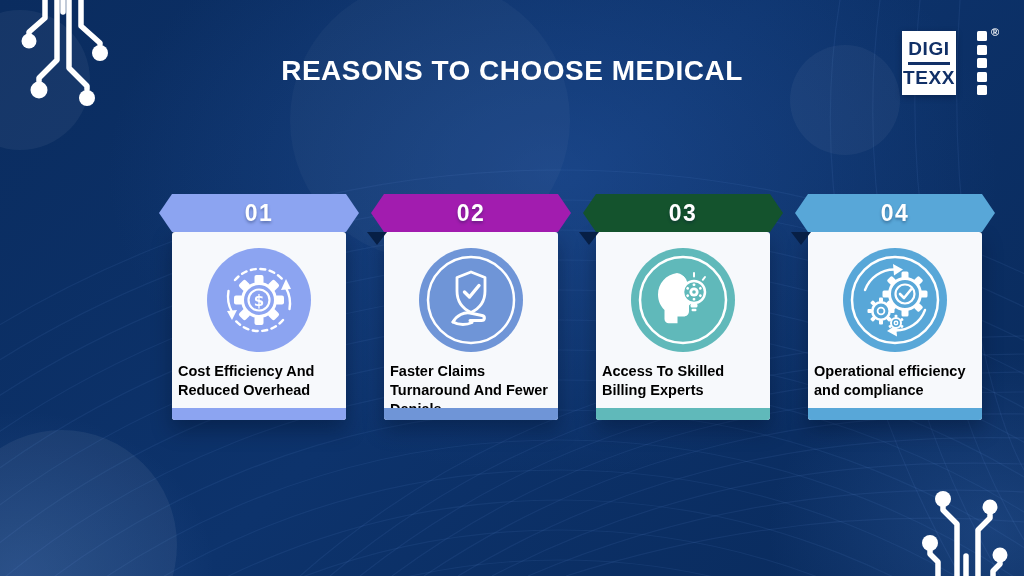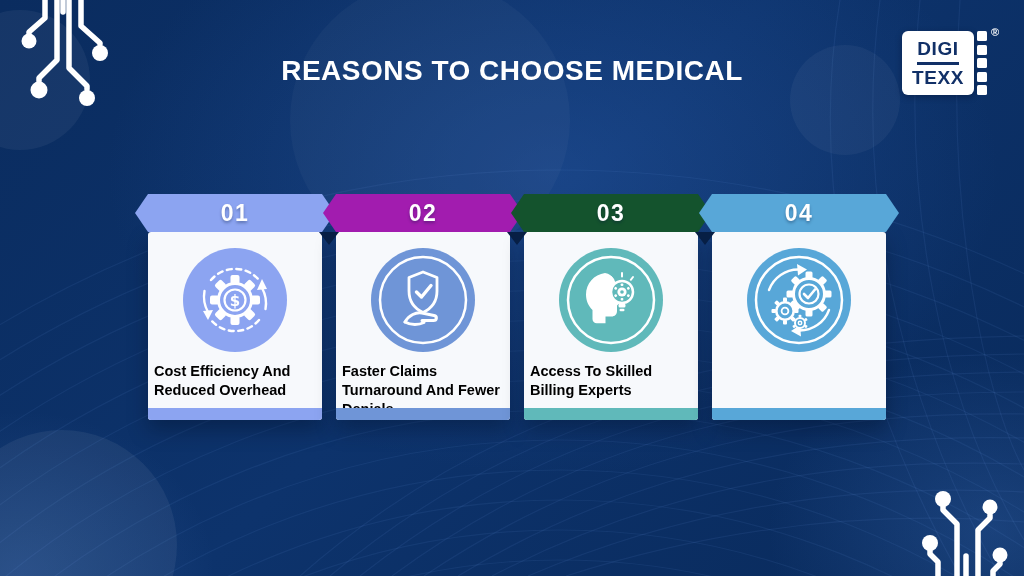--- a/index.html
+++ b/index.html
@@ -16,34 +16,35 @@
   .circuit{position:absolute;pointer-events:none;}
   .circuit-tl{left:6px;top:0;}
   .circuit-br{right:0;bottom:0;}
   .title{
     position:absolute;top:52px;left:0;width:100%;text-align:center;
     font-weight:bold;font-size:28px;line-height:38px;letter-spacing:.5px;color:#fff;
   }
   
   .logo{position:absolute;top:26px;right:20px;width:102px;height:74px;}
   .logo-box{
-    position:absolute;left:0;top:5px;width:72px;height:64px;background:#fff;border-radius:6px;
+    position:absolute;left:0;top:5px;width:54px;height:64px;background:#fff;border-radius:0;
     display:flex;flex-direction:column;align-items:center;justify-content:center;
     box-shadow:0 2px 6px rgba(2,12,35,.35);
   }
   .logo-word{font-size:19px;font-weight:bold;color:#113067;letter-spacing:.6px;line-height:20px;}
   .logo-word.top{border-bottom:3px solid #113067;padding-bottom:3px;margin-bottom:3px;}
   .logo-strip{position:absolute;left:75px;top:5px;display:flex;flex-direction:column;gap:3.5px;}
   .logo-strip i{width:10px;height:10px;background:#fff;border-radius:1.5px;display:block;}
   .logo-r{position:absolute;left:89px;top:0;color:#fff;font-size:11px;font-weight:bold;}
   
   .cards{position:absolute;left:148px;top:232px;display:flex;gap:14px;}
   .card{
     width:174px;height:188px;background:#F7F9FC;position:relative;border-radius:3px;
     box-shadow:0 10px 20px rgba(3,15,40,.38);
+    margin-left:24px;
   }
   .band{
     position:absolute;left:-13px;right:-13px;top:-38px;height:38px;
     display:flex;align-items:center;justify-content:center;
     clip-path:polygon(0 50%,13px 0,calc(100% - 13px) 0,100% 50%,calc(100% - 13px) 100%,13px 100%);
   }
   .num{color:#fff;font-weight:bold;font-size:23px;letter-spacing:1.5px;text-shadow:0 2px 3px rgba(8,25,60,.35);}
   .fold{
     position:absolute;top:0;left:-17px;width:20px;height:13px;
     clip-path:polygon(0 0,100% 0,50% 100%);
@@ -284,19 +285,20 @@
             <rect x="51.6" y="66.8" width="2.8" height="2.8" rx="0.8" transform="rotate(60 53 75)"></rect>
             <rect x="51.6" y="66.8" width="2.8" height="2.8" rx="0.8" transform="rotate(120 53 75)"></rect>
             <rect x="51.6" y="66.8" width="2.8" height="2.8" rx="0.8" transform="rotate(180 53 75)"></rect>
             <rect x="51.6" y="66.8" width="2.8" height="2.8" rx="0.8" transform="rotate(240 53 75)"></rect>
             <rect x="51.6" y="66.8" width="2.8" height="2.8" rx="0.8" transform="rotate(300 53 75)"></rect>
           </g>
           <circle cx="53" cy="75" r="5" stroke="#fff" stroke-width="2" fill="#58A7D8"></circle>
           <circle cx="53" cy="75" r="1.7" stroke="#fff" stroke-width="1.5" fill="none"></circle>
         </svg>
       </div>
+      <div class="card-title">Operational efficiency and compliance</div>
       <div class="strip" style="background-color: rgb(88, 167, 216);"></div>
     </div>
 
   </div>
 
 
 </div>
 
 </body></html>

